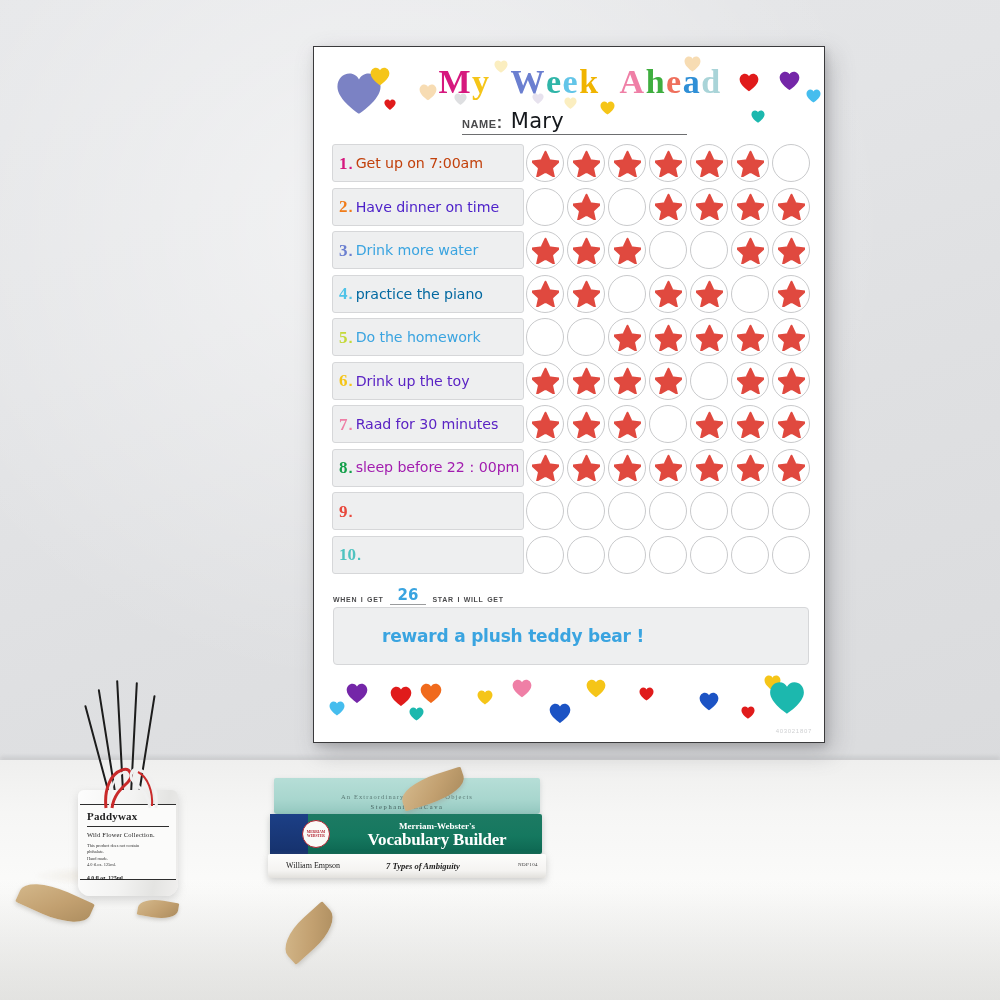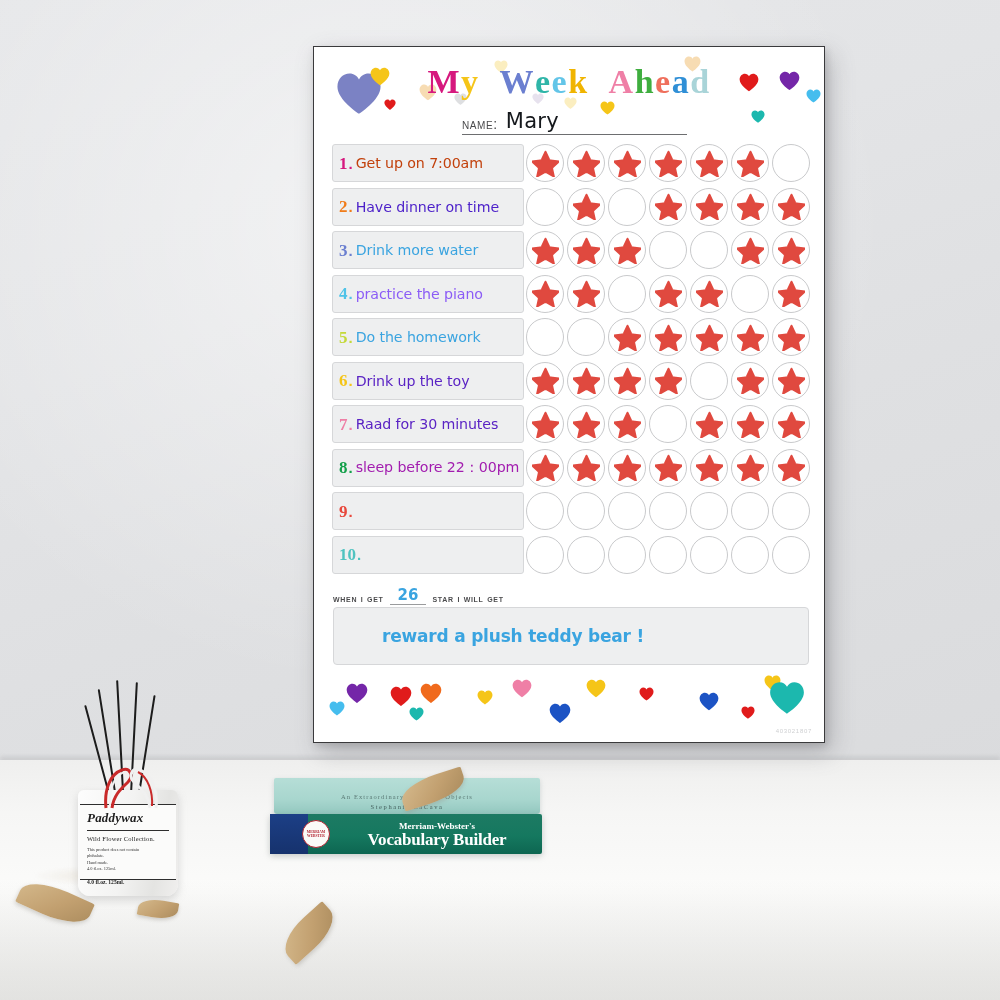--- a/index.html
+++ b/index.html
@@ -45,42 +45,42 @@
 
   
   .heart {
     position: absolute;
     transform-origin: center;
   }
   .heart svg { display: block; }
 
   
   #title {
-    position: absolute; left: 0; top: 16px; width: 100%;
+    position: absolute; left: 11px; top: 16px; width: 100%;
     text-align: center;
     font-family: "Liberation Serif", serif;
     font-weight: bold;
     font-size: 34px;
     letter-spacing: 1.5px;
     white-space: pre;
     z-index: 4;
   }
   #title span { display: inline-block; }
 
   
   #name-row {
     position: absolute; left: 148px; top: 60px; width: 225px; height: 28px;
     display: flex; align-items: flex-end; gap: 8px;
     border-bottom: 1.4px solid #6d6e70;
     z-index: 5;
   }
   .name-label {
-    font-size: 14px; letter-spacing: .6px; color: #4a4a4c;
+    font-size: 16px; letter-spacing: .6px; color: #4a4a4c;
     font-variant: small-caps; text-transform: lowercase;
-    font-weight: 400; padding-bottom: 2px; text-align: center;
+    font-weight: 700; padding-bottom: 2px; text-align: center;
   }
   .name-value {
     font-family: "DejaVu Sans", sans-serif;
     font-size: 21px; color: #15181c; padding-bottom: 1px;
     letter-spacing: .3px;
   }
 
   
   #table { position: absolute; left: 18px; top: 96px; width: 478px; z-index: 3; }
   #day-header {
@@ -174,21 +174,21 @@
     border-radius: 6px 6px 12px 12px;
     box-shadow: 0 4px 8px rgba(150,150,148,.35);
   }
   #jar-label {
     position: absolute; left: 2px; top: 14px; width: 96px; height: 76px;
     background: #fbfbfa;
     border-top: 1.2px solid #2e2e2e; border-bottom: 1.2px solid #2e2e2e;
     padding: 5px 7px;
     font-family: "Liberation Serif", serif;
   }
-  #jar-label .b1 { font-size: 13px; font-weight: bold; color: #1f1f1f; letter-spacing: .2px; font-style: italic;}
+  #jar-label .b1 { font-size: 11px; font-weight: bold; color: #1f1f1f; letter-spacing: .2px;}
   #jar-label .rule { height:1px; background:#2e2e2e; margin:4px 0 4px; }
   #jar-label .b2 { font-size: 6.5px; color: #222; letter-spacing: .2px;}
   #jar-label .b3 { font-size: 4.4px; color: #333; line-height: 1.45; margin-top: 5px; }
   #jar-label .b4 { font-size: 5.6px; color: #222; margin-top: 6px; font-weight: bold;}
   .stick {
     position: absolute; width: 2.4px; background: #1c1c1c; border-radius: 2px;
     transform-origin: bottom center;
   }
   #ribbon {
     position: absolute; left: 22px; top: 0px; width: 62px; height: 44px;
@@ -461,21 +461,21 @@
                 <svg viewBox="0 0 32 31" width="27" height="27">
                   <path d="M16 1.4 L20.3 10.6 C20.7 11.4 21.4 11.9 22.3 12 L32 13 L24.8 19.6 C24.1 20.2 23.8 21.1 24 22 L26 31 L17.4 26.2 C16.5 25.7 15.5 25.7 14.6 26.2 L6 31 L8 22 C8.2 21.1 7.9 20.2 7.2 19.6 L0 13 L9.7 12 C10.6 11.9 11.3 11.4 11.7 10.6 Z" fill="#e0493f" stroke="#e0493f" stroke-width="2.2" stroke-linejoin="round"></path>
                 </svg>
               </div>
             </div>
           </div>
           <div class="row">
             <div class="task-box">
               <span class="task-num" style="color: rgb(79, 195, 232);">4</span>
               <span class="task-dot" style="color: rgb(79, 195, 232);">.</span>
-              <span class="task-text" style="color: #8b5cf6;">practice the piano</span>
+              <span class="task-text" style="color: #0369a1;">practice the piano</span>
             </div>
             <div class="cells">
               <div class="cell">
                 <svg viewBox="0 0 32 31" width="27" height="27">
                   <path d="M16 1.4 L20.3 10.6 C20.7 11.4 21.4 11.9 22.3 12 L32 13 L24.8 19.6 C24.1 20.2 23.8 21.1 24 22 L26 31 L17.4 26.2 C16.5 25.7 15.5 25.7 14.6 26.2 L6 31 L8 22 C8.2 21.1 7.9 20.2 7.2 19.6 L0 13 L9.7 12 C10.6 11.9 11.3 11.4 11.7 10.6 Z" fill="#e0493f" stroke="#e0493f" stroke-width="2.2" stroke-linejoin="round"></path>
                 </svg>
               </div>
               <div class="cell">
                 <svg viewBox="0 0 32 31" width="27" height="27">
                   <path d="M16 1.4 L20.3 10.6 C20.7 11.4 21.4 11.9 22.3 12 L32 13 L24.8 19.6 C24.1 20.2 23.8 21.1 24 22 L26 31 L17.4 26.2 C16.5 25.7 15.5 25.7 14.6 26.2 L6 31 L8 22 C8.2 21.1 7.9 20.2 7.2 19.6 L0 13 L9.7 12 C10.6 11.9 11.3 11.4 11.7 10.6 Z" fill="#e0493f" stroke="#e0493f" stroke-width="2.2" stroke-linejoin="round"></path>
@@ -814,19 +814,24 @@
     </div>
     <div id="book2" class="book">
       <div class="spineblue"></div>
       <div class="seal">
         <span style="white-space:pre-line;text-align:center">MERRIAM
 WEBSTER</span>
       </div>
       <div class="mw1">Merriam-Webster's</div>
       <div class="mw2">Vocabulary Builder</div>
     </div>
+    <div id="book3" class="book">
+      <div class="a">William Empson</div>
+      <div class="b">7 Types of Ambiguity</div>
+      <div class="c">NDP104</div>
+    </div>
   </div>
 
   <div class="leaf" style="left:400px; top:776px; width:66px; height:26px; transform:rotate(-18deg);"></div>
   <div class="leaf" style="left:18px;  top:888px; width:74px; height:30px; transform:rotate(24deg);"></div>
   <div class="leaf" style="left:278px; top:918px; width:62px; height:30px; transform:rotate(-42deg);"></div>
   <div class="leaf" style="left:138px; top:900px; width:40px; height:18px; transform:rotate(10deg);"></div>
 </div>
 
 </body></html>

